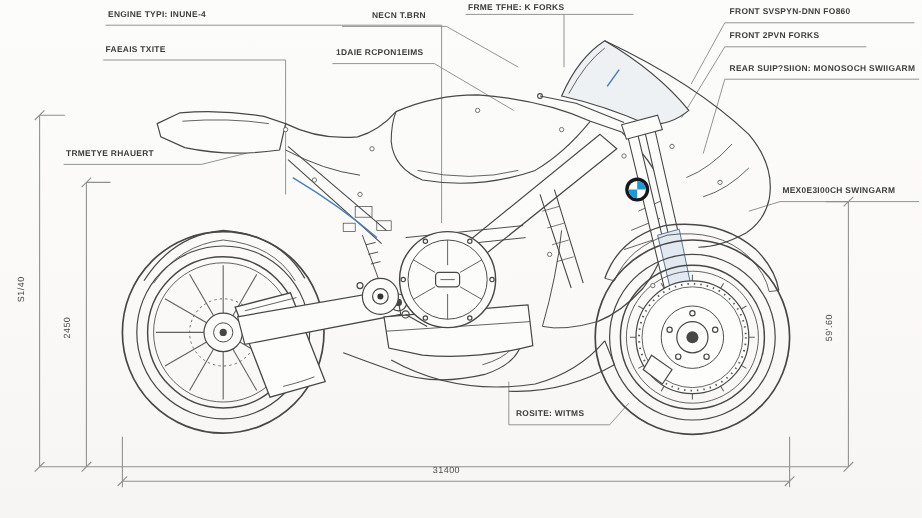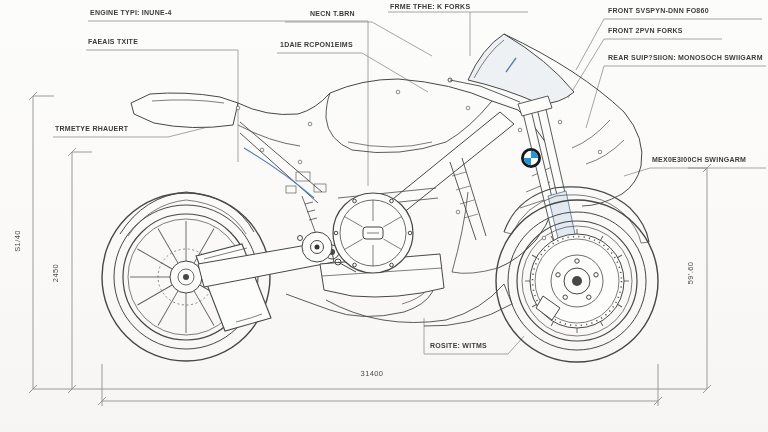--- a/index.html
+++ b/index.html
@@ -218,15 +218,15 @@
 <div class="callout" style="left:390px;top:1px">FRME TFHE: K FORKS</div>
 <div class="callout" style="left:608px;top:5px">FRONT SVSPYN-DNN FO860</div>
 <div class="callout" style="left:608px;top:25px">FRONT 2PVN FORKS</div>
 <div class="callout" style="left:608px;top:52px">REAR SUIP?SIION: MONOSOCH SWIIGARM</div>
 <div class="callout" style="left:652px;top:154px">MEX0E3I00CH SWINGARM</div>
 <div class="callout" style="left:430px;top:340px">ROSITE: WITMS</div>
 
 <div class="dim vert" style="left:-1px;top:235px">S1/40</div>
 <div class="dim vert" style="left:37px;top:267px">2450</div>
 <div class="dim vert" style="left:672px;top:267px">59'.60</div>
-<div class="dim" style="left:352px;top:369px;width:40px">31400</div>
+<div class="dim" style="left:352px;top:387px;width:40px">31400</div>
 
 </div>
 
 </body></html>

